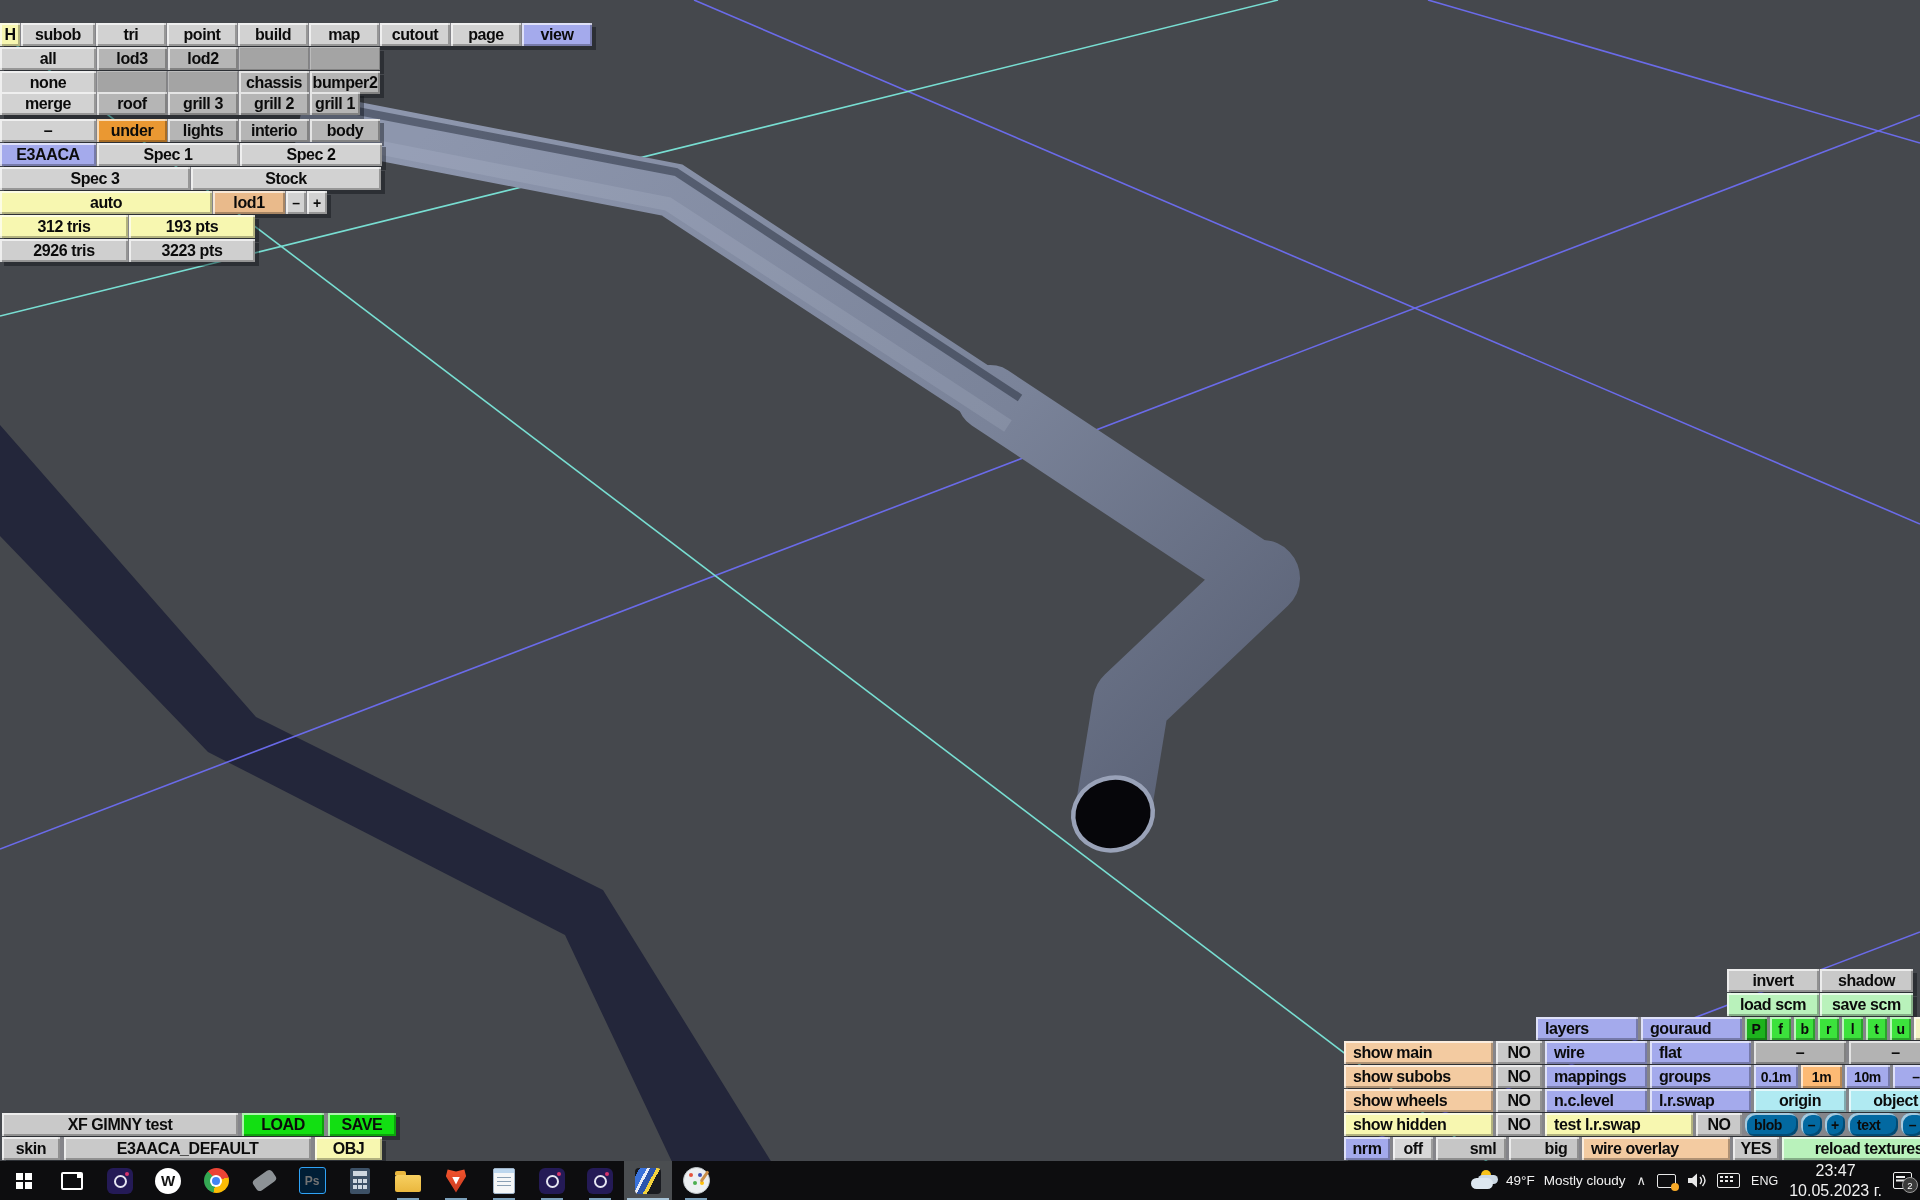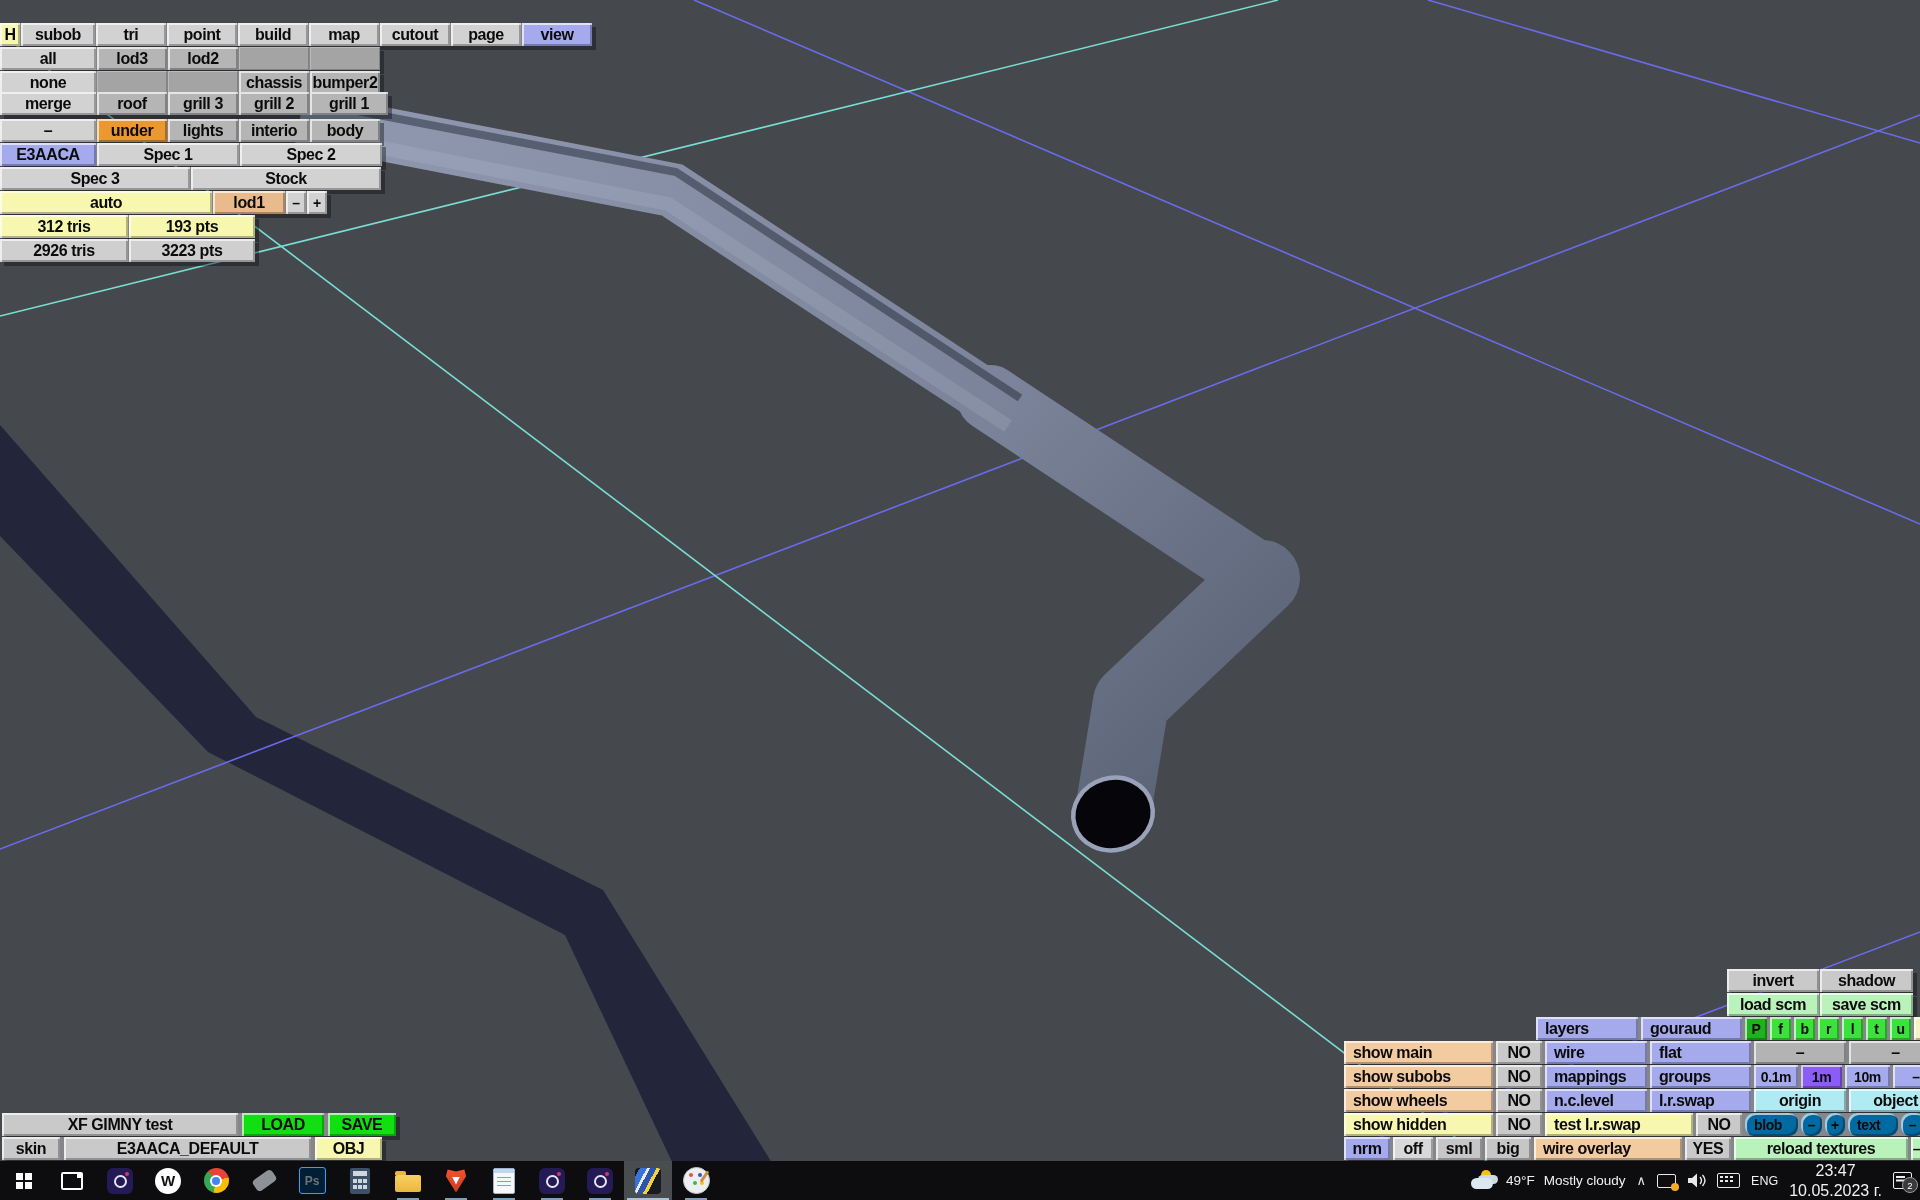--- a/index.html
+++ b/index.html
@@ -28,35 +28,35 @@
        filter:drop-shadow(4px 4px 0 rgba(8,10,14,.40));z-index:4;}
   .b{display:flex;align-items:center;justify-content:center;font-weight:bold;
      font-size:16px;letter-spacing:-0.4px;color:#0b0b0b;background:#d2d2d2;white-space:nowrap;
      box-shadow:inset 2px 2px 0 rgba(255,255,255,.65), inset -2px -2px 0 rgba(0,0,0,.28);}
   .sm{font-size:14px;}
   .tl{justify-content:flex-start;padding-left:9px;}
   .mid{background:#b5b5b5;}
   .empty{background:#a4a4a4;box-shadow:inset 1px 1px 0 rgba(255,255,255,.25),inset -1px -1px 0 rgba(0,0,0,.2);}
   .yelp{background:#f7f7b0;}
   .peri{background:#a4aaec;}
-  .peri2{background:#8b5cf6;}
+  .peri2{background:#fdba74;}
   .orange{background:#ea9832;}
   .tan{background:#e9ba8b;}
   .gray2{background:#cfcfcf;}
   .peach{background:#f3cba1;}
   .cyanb{background:#b0eaf2;}
   .yell{background:#0369a1;border-radius:9px;}
   .lgreen{background:#b9f2bb;}
   .vgreen{background:#12df12;}
   .dgreen{background:#1db31d;}
   .bgreen{background:#3ce23c;}
   .cream{background:#f4f4c4;}
   .dashg{background:#b3b3b3;}
   .off{background:#d8d8d8;}
-  .sb{background:#c6c6c6;}
+  .sb{background:#c6c6c6;padding-left:24px;}
   .nob{background:#c9c9c9;}
 
   
   .taskbar{position:absolute;left:0;right:0;bottom:0;height:39px;background:#0d0d0f;
            display:flex;align-items:center;z-index:8;color:#eee;}
   .ticon{width:48px;height:39px;display:flex;align-items:center;justify-content:center;position:relative;flex:0 0 auto;}
   .run::after{content:"";position:absolute;left:13px;right:13px;bottom:0;height:2px;background:#7ba0ba;}
   .active-cell{background:#4a4d50;}
   .active-cell::after{content:"";position:absolute;left:3px;right:3px;bottom:0;height:2px;background:#a8c4d8;}
   .i-start{width:16px;height:16px;background:
@@ -186,21 +186,21 @@
     <div class="b empty" style="width:70px"></div>
     <div class="b mid" style="width:70px">chassis</div>
     <div class="b mid" style="width:70px">bumper2</div>
   </div>
 
   <div class="row" style="top:92px;left:0">
     <div class="b" style="width:96px">merge</div>
     <div class="b mid" style="width:70px">roof</div>
     <div class="b mid" style="width:70px">grill 3</div>
     <div class="b mid" style="width:70px">grill 2</div>
-    <div class="b mid" style="width:78px">grill 1</div>
+    <div class="b mid" style="width:50px">grill 1</div>
   </div>
 
   <div class="row" style="top:119px;left:0">
     <div class="b" style="width:96px">–</div>
     <div class="b orange" style="width:70px">under</div>
     <div class="b mid" style="width:70px">lights</div>
     <div class="b mid" style="width:70px">interio</div>
     <div class="b mid" style="width:70px">body</div>
   </div>
 

